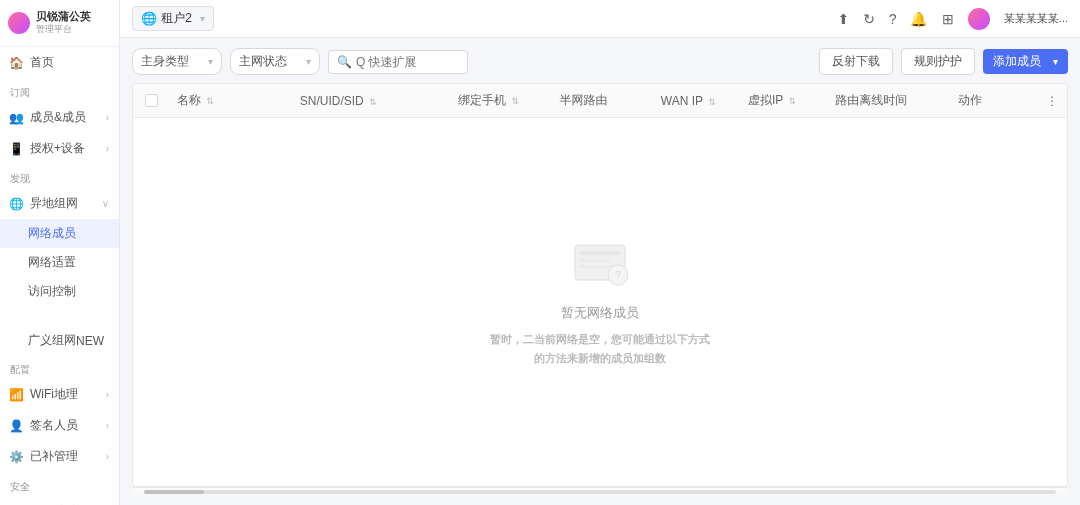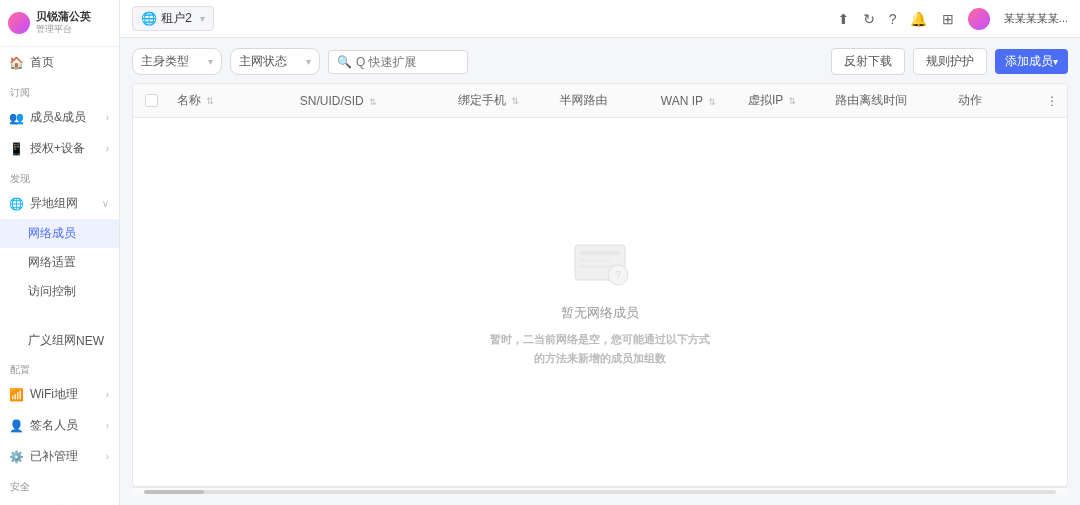--- a/index.html
+++ b/index.html
@@ -35,21 +35,21 @@
     
     .content { flex: 1; padding: 10px 12px; overflow: hidden; display: flex; flex-direction: column; }
 
     
     .filter-bar { display: flex; align-items: center; gap: 8px; margin-bottom: 8px; }
     .filter-select { display: flex; align-items: center; gap: 4px; background: #fff; border: 1px solid #d9d9d9; border-radius: 9px; padding: 4px 8px; font-size: 12px; color: #555; cursor: pointer; min-width: 90px; }
     .filter-select .chevron { font-size: 10px; color: #bbb; margin-left: auto; }
     .search-box { display: flex; align-items: center; gap: 4px; background: #fff; border: 1px solid #d9d9d9; border-radius: 4px; padding: 4px 8px; font-size: 12px; color: #bbb; width: 140px; }
     .filter-spacer { flex: 1; }
     .btn-outline { border: 1px solid #d9d9d9; background: #fff; border-radius: 4px; padding: 4px 12px; font-size: 12px; color: #555; cursor: pointer; }
-    .btn-primary { background: #4c6ef5; color: #fff; border: none; border-radius: 4px; padding: 4px 10px; font-size: 12px; cursor: pointer; display: flex; align-items: center; gap: 0; }
+    .btn-primary { background: #4c6ef5; color: #fff; border: none; border-radius: 4px; padding: 4px 10px; font-size: 12px; cursor: pointer; display: flex; align-items: center; gap: 12px; }
     .btn-primary .chevron { font-size: 10px; }
 
     
     .table-container { background: #fff; border-radius: 4px; border: 1px solid #e8e8e8; flex: 1; overflow: hidden; display: flex; flex-direction: column; }
     .table-header { display: flex; align-items: center; background: #fafafa; border-bottom: 1px solid #e8e8e8; padding: 8px 0; font-size: 12px; color: #666; font-weight: 400; }
     .table-header .col-check { width: 36px; display: flex; align-items: center; justify-content: center; }
     .col-name { flex: 1.5; padding: 0 8px; }
     .col-sn { flex: 2; padding: 0 8px; }
     .col-phone { flex: 1.2; padding: 0 8px; }
     .col-vpn { flex: 1.2; padding: 0 8px; }

